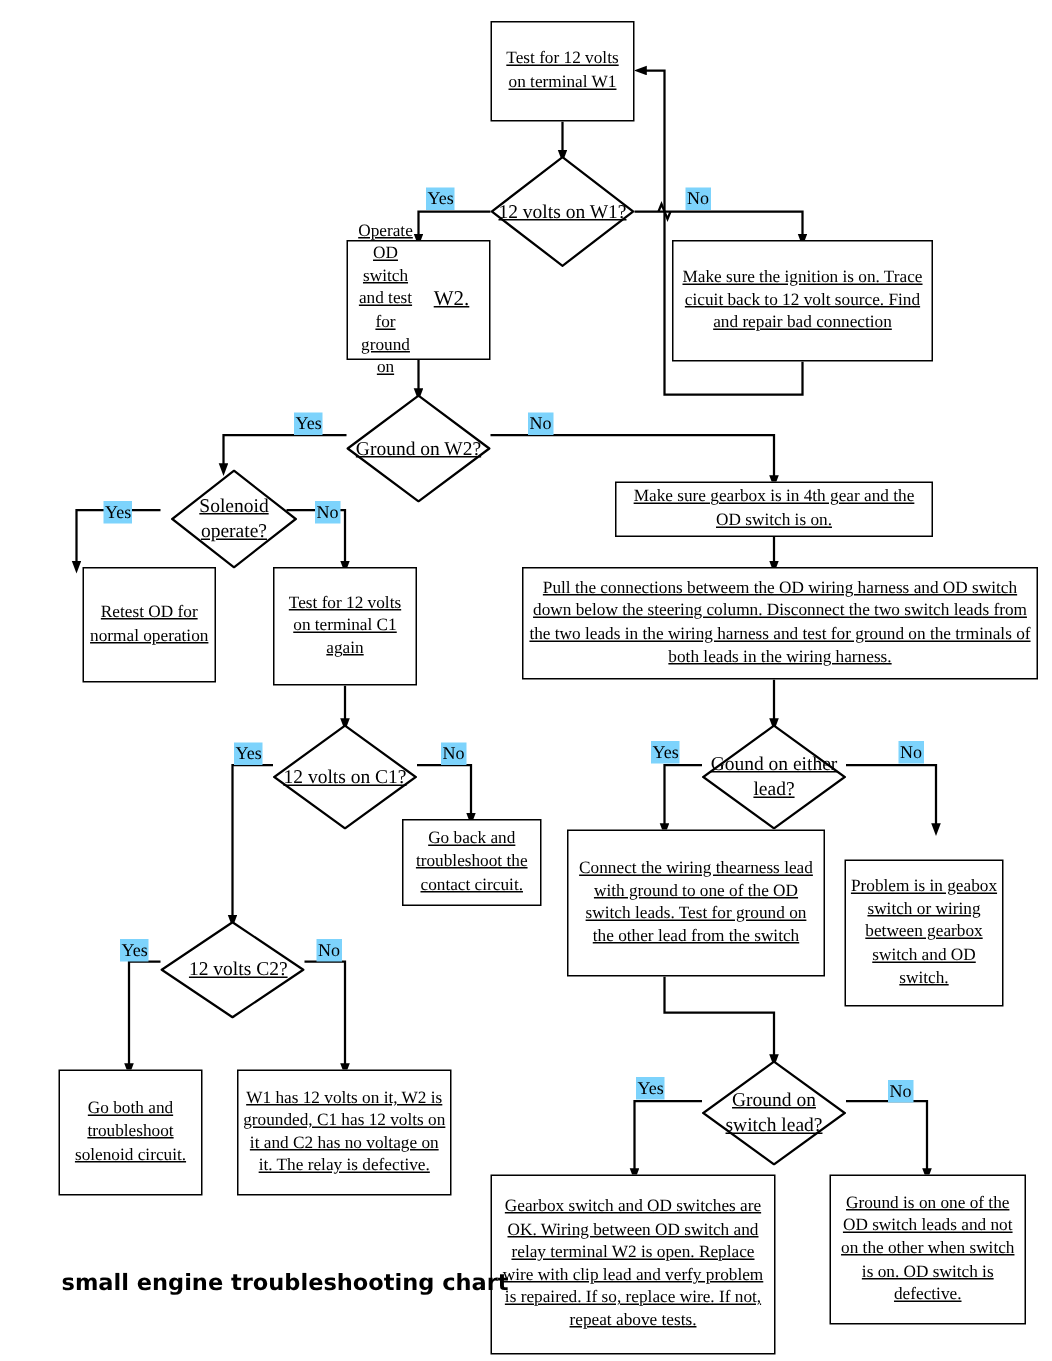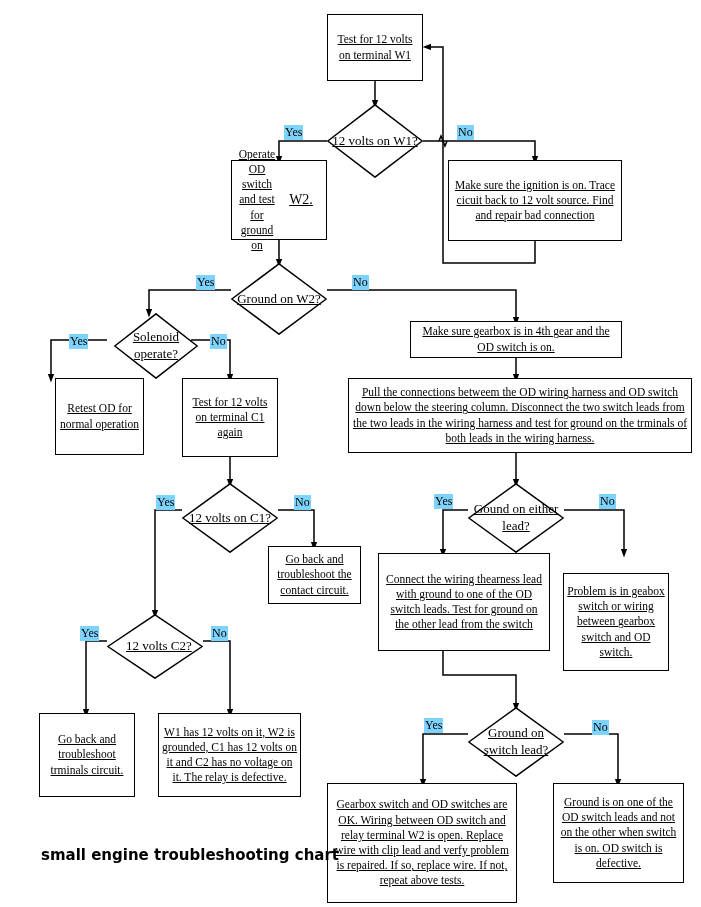--- a/index.html
+++ b/index.html
@@ -216,21 +216,21 @@
   </div>
 
   <div class="node dia" style="left:107px; top:614px; width:96px; height:65px;justify-content:flex-end;">
     <svg class="dia-shape" viewBox="0 0 96 65" preserveAspectRatio="none">
       <polygon points="48,0.8 95.2,32.5 48,64.2 0.8,32.5" fill="#ffffff" stroke="#000000" stroke-width="1.5"></polygon>
     </svg>
     <span class="txt">12 volts C2?</span>
   </div>
 
   <div class="node box" style="left:39px; top:713px; width:96px; height:84px;">
-    <span class="txt">Go back and troubleshoot trminals circuit.</span>
+    <span class="txt">Go both and troubleshoot solenoid circuit.</span>
   </div>
 
   <div class="node box" style="left:158px; top:713px; width:143px; height:84px;">
     <span class="txt">W1 has 12 volts on it, W2 is grounded, C1 has 12 volts on it and C2 has no voltage on it.   The relay is defective.</span>
   </div>
 
   <div class="node dia" style="left:468px; top:707px; width:96px; height:70px;">
     <svg class="dia-shape" viewBox="0 0 96 70" preserveAspectRatio="none">
       <polygon points="48,0.8 95.2,35 48,69.2 0.8,35" fill="#ffffff" stroke="#000000" stroke-width="1.5"></polygon>
     </svg>

